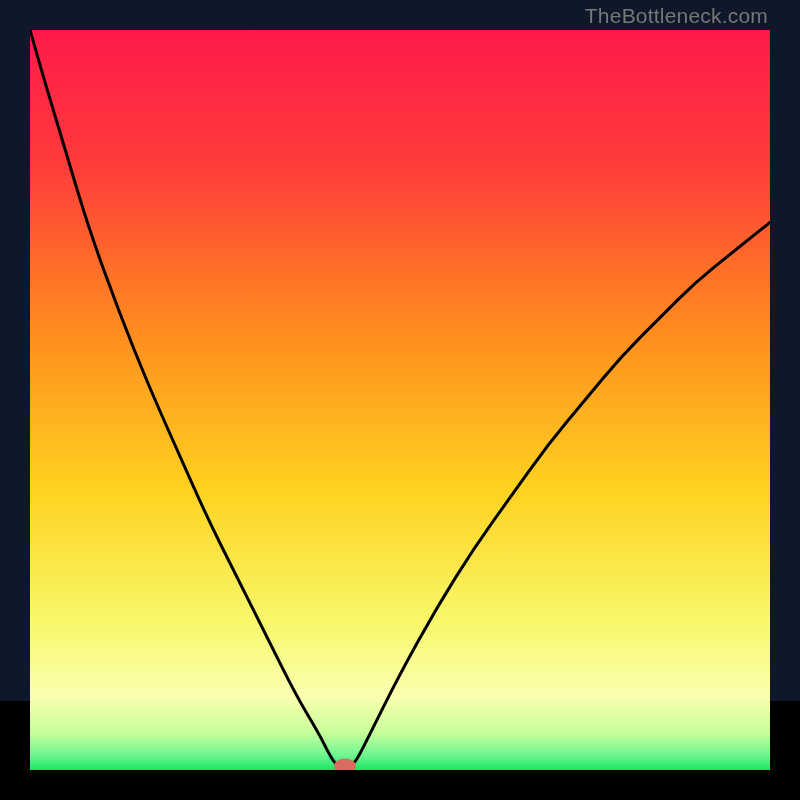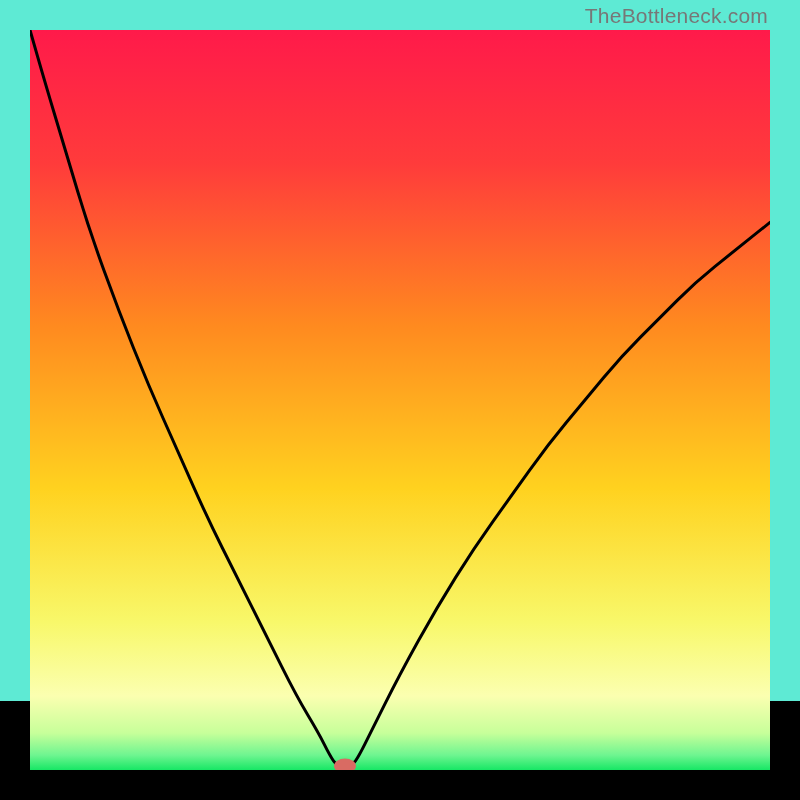--- a/index.html
+++ b/index.html
@@ -9,21 +9,21 @@
     height: 800px;
     overflow: hidden;
     background: #000;
     font-family: Arial, Helvetica, sans-serif;
   }
   .frame {
     position: absolute;
     top: 0; left: 0;
     width: 800px;
     height: 701px;
-    background: #5eead4;
+    background: #0f172a;
   }
   .plot {
     position: absolute;
     top: 30px;
     left: 30px;
     width: 740px;
     height: 740px;
     overflow: hidden;
   }
   .gradient {

